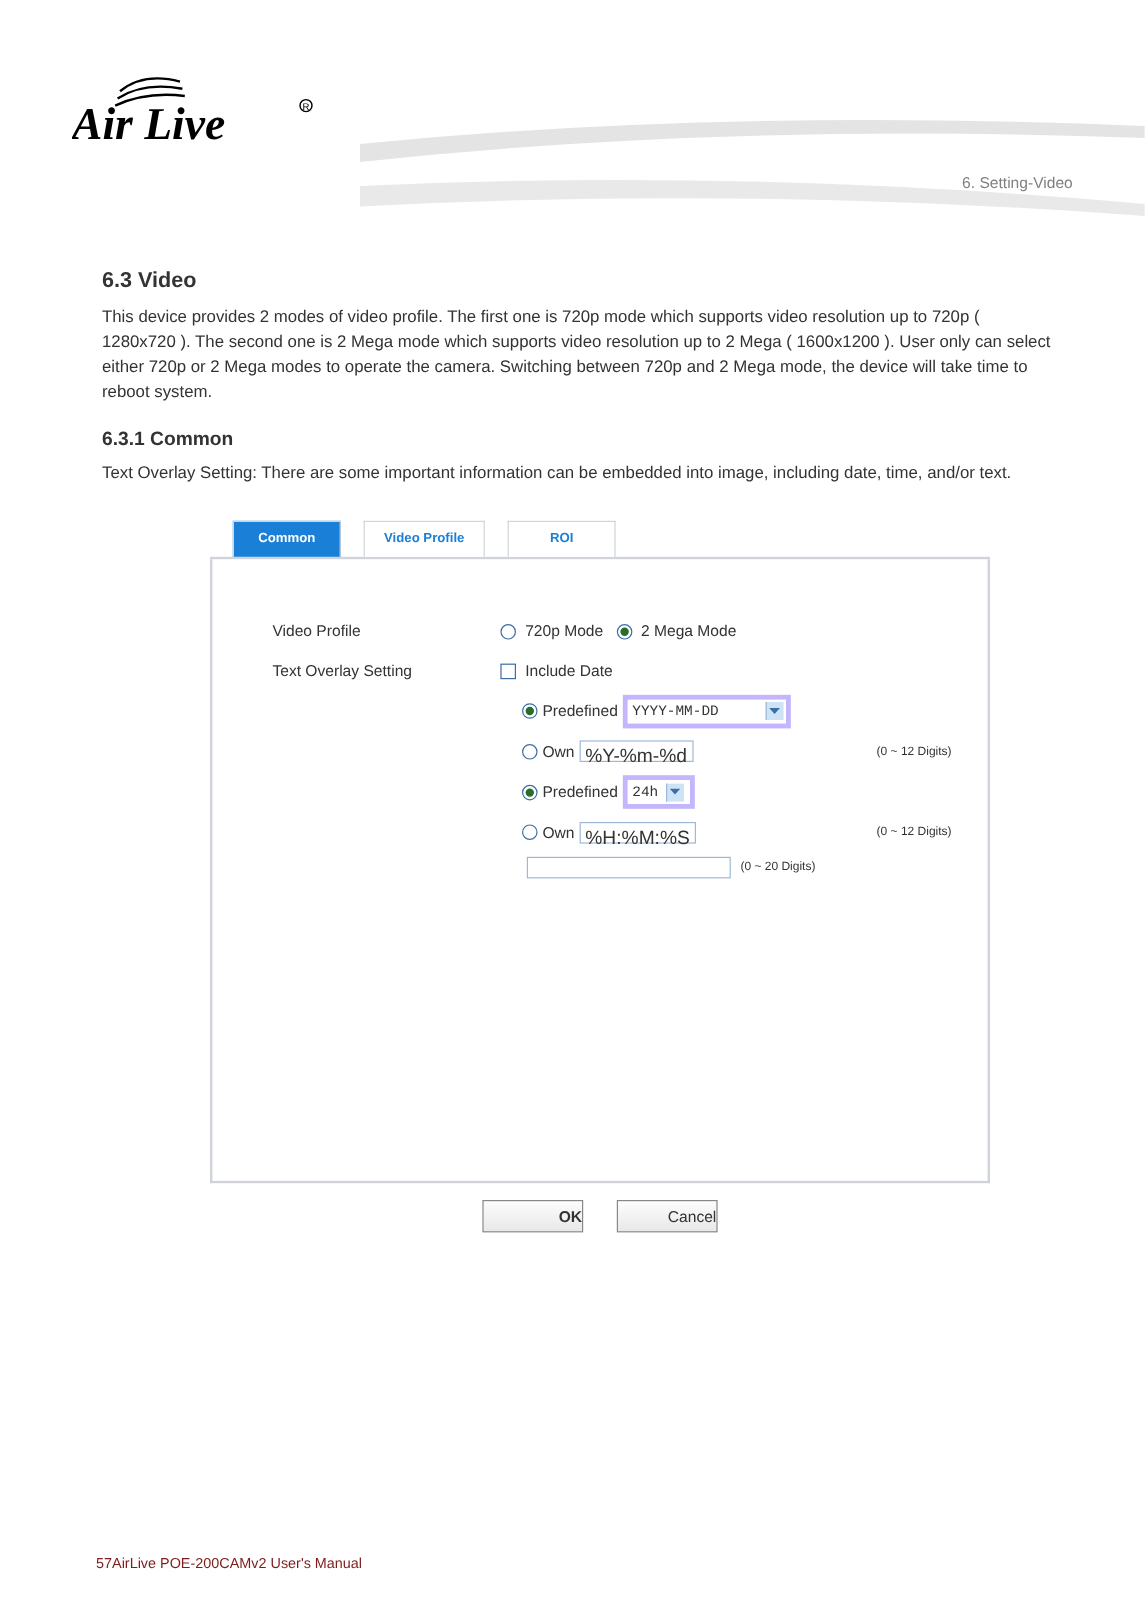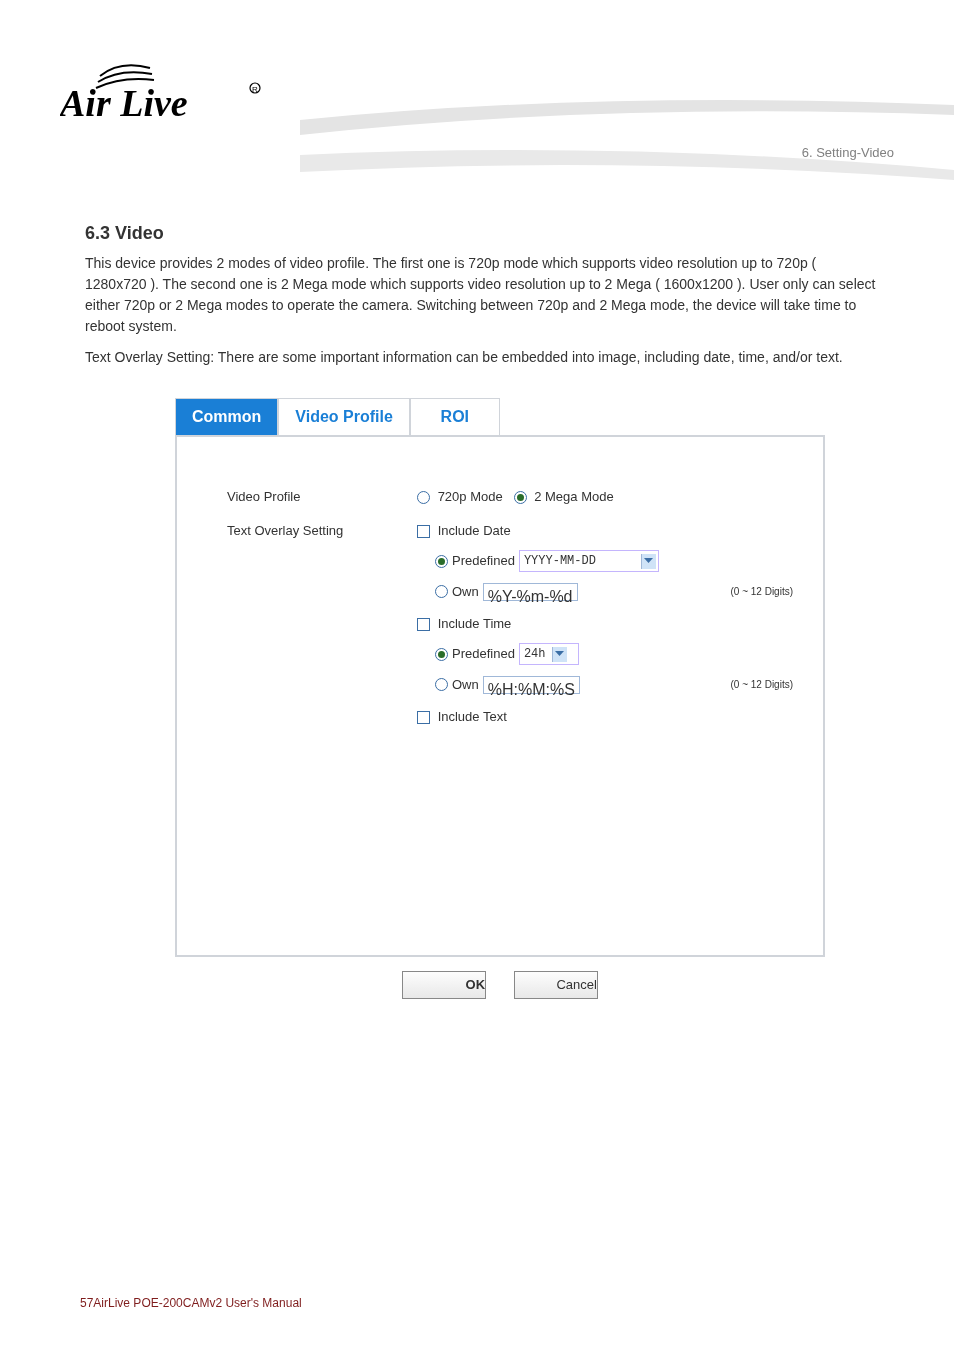--- a/index.html
+++ b/index.html
@@ -60,26 +60,27 @@
     margin-left: 90px;
     width: 650px;
   }
   .tabs-row {
     display: flex;
     background: #ffffff;
     border-bottom: 2px solid #d0d4da;
   }
   .tab {
     padding: 6px 16px;
-    font-size: 16px;
+    font-size: 11px;
     font-weight: bold;
     border: 1px solid #d0d4da;
     border-bottom: none;
     min-width: 90px;
     text-align: center;
+    margin-left: 19px;
   }
   .tab.active { background: #1a7fd6; color: #fff; }
   .tab.inactive { background: #ffffff; color: #1a7fd6; }
   .panel {
     border-left: 2px solid #d0d4da;
     border-right: 2px solid #d0d4da;
     border-bottom: 2px solid #d0d4da;
     padding: 50px 30px 60px 30px;
     min-height: 520px;
   }
@@ -114,21 +115,21 @@
     top: 2px; left: 2px;
     width: 7px; height: 7px;
     border-radius: 50%;
     background: #2a6d2a;
   }
   .checkbox { background: #fff; }
   .sub-row { margin-left: 18px; margin-top: 10px; display: flex; align-items: center; }
   .select-box {
     display: inline-flex;
     align-items: center;
-    border: 1px solid #c4b5fd;
+    border: 4px solid #c4b5fd;
     background: #fff;
     font-family: "Courier New", monospace;
     font-size: 12px;
     padding: 1px 2px 1px 4px;
     margin: 0 4px;
     min-width: 60px;
   }
   .select-box .arrow {
     background: #cfe3f7;
     border-left: 1px solid #a0b8d8;
@@ -197,20 +198,21 @@
     <path d="M0 40 Q300 10 650 25 L650 35 Q300 22 0 55 Z" fill="#e4e4e4"></path>
     <path d="M0 75 Q320 60 650 90 L650 100 Q320 75 0 92 Z" fill="#e9e9e9"></path>
   </svg>
 </div>
 
 <div class="chapter-header">6. Setting-Video</div>
 
 <div class="content">
   <div class="section-title">6.3 Video</div>
   <div class="para">This device provides 2 modes of video profile. The first one is 720p mode which supports video resolution up to 720p ( 1280x720 ). The second one is 2 Mega mode which supports video resolution up to 2 Mega ( 1600x1200 ). User only can select either 720p or 2 Mega modes to operate the camera. Switching between 720p and 2 Mega mode, the device will take time to reboot system.</div>
+  <div class="subtitle">6.3.1 Common</div>
   <div class="para">Text Overlay Setting: There are some important information can be embedded into image, including date, time, and/or text.</div>
 
   <div class="screenshot">
     <div class="tabs-row">
       <div class="tab active">Common</div>
       <div class="tab inactive">Video Profile</div>
       <div class="tab inactive">ROI</div>
     </div>
     <div class="panel">
 
@@ -245,24 +247,20 @@
           </div>
 
           <div class="sub-row">
             <span class="radio"></span>
             <span>Own</span>
             <span class="text-input" style="min-width:90px;">%Y-%m-%d</span>
             <span class="spacer-col"></span>
             <span class="hint">(0 ~ 12 Digits)</span>
           </div>
 
-          <div class="top-row">
-            <span class="checkbox"></span>
-            <span>Include Time</span>
-          </div>
 
           <div class="sub-row">
             <span class="radio checked"></span>
             <span>Predefined</span>
             <span class="select-box">
               <span>24h</span>
               <span class="arrow">
                 <svg width="9" height="6">
                     <path d="M0 0 L4.5 5 L9 0 Z" fill="#3b6ea5"></path>
                   </svg>
@@ -271,25 +269,25 @@
           </div>
 
           <div class="sub-row">
             <span class="radio"></span>
             <span>Own</span>
             <span class="text-input" style="min-width:90px;">%H:%M:%S</span>
             <span class="spacer-col"></span>
             <span class="hint">(0 ~ 12 Digits)</span>
           </div>
 
-          <div class="top-row">
-            <span class="checkbox"></span>
-            <span>Include Text</span>
-          </div>
-
+
+          <div class="sub-row">
+            <span class="text-input" style="min-width:170px;"></span>
+            <span class="hint" style="margin-left:4px;">(0 ~ 20 Digits)</span>
+          </div>
 
         </div>
       </div>
     </div>
 
     <div class="button-row">
       <span class="btn" style="font-weight:bold;">OK</span>
       <span class="btn">Cancel</span>
     </div>
   </div>

